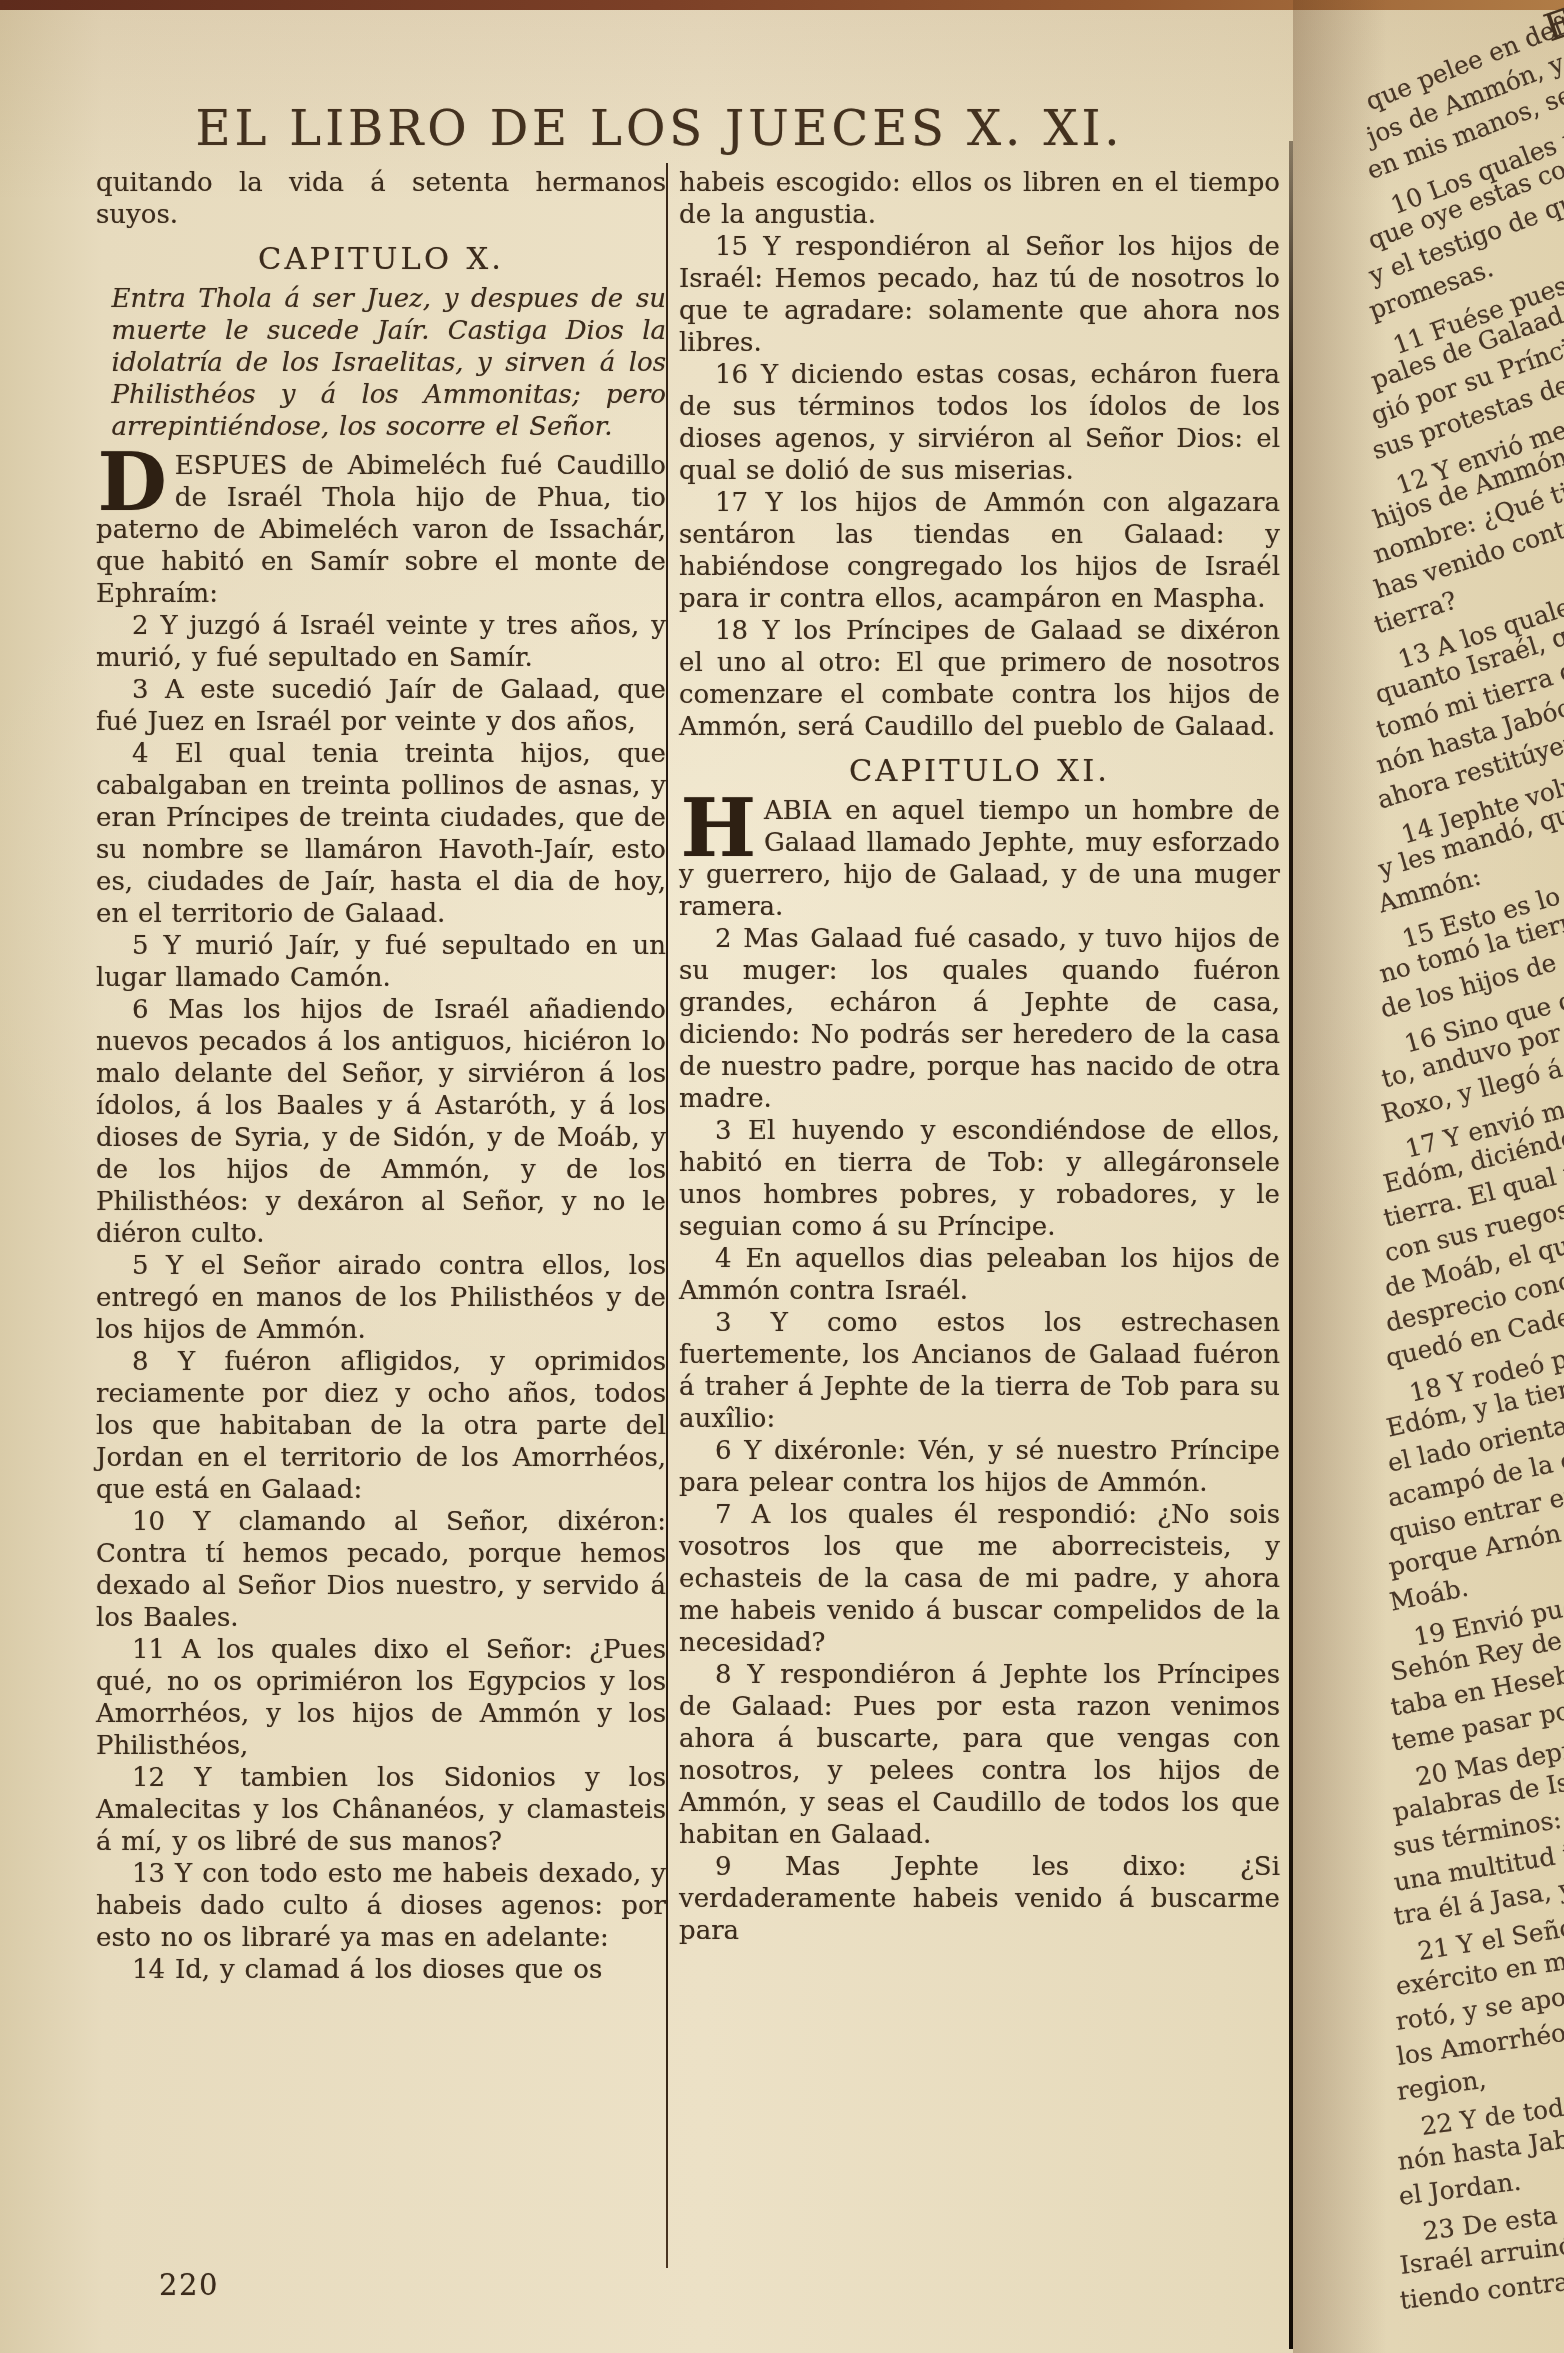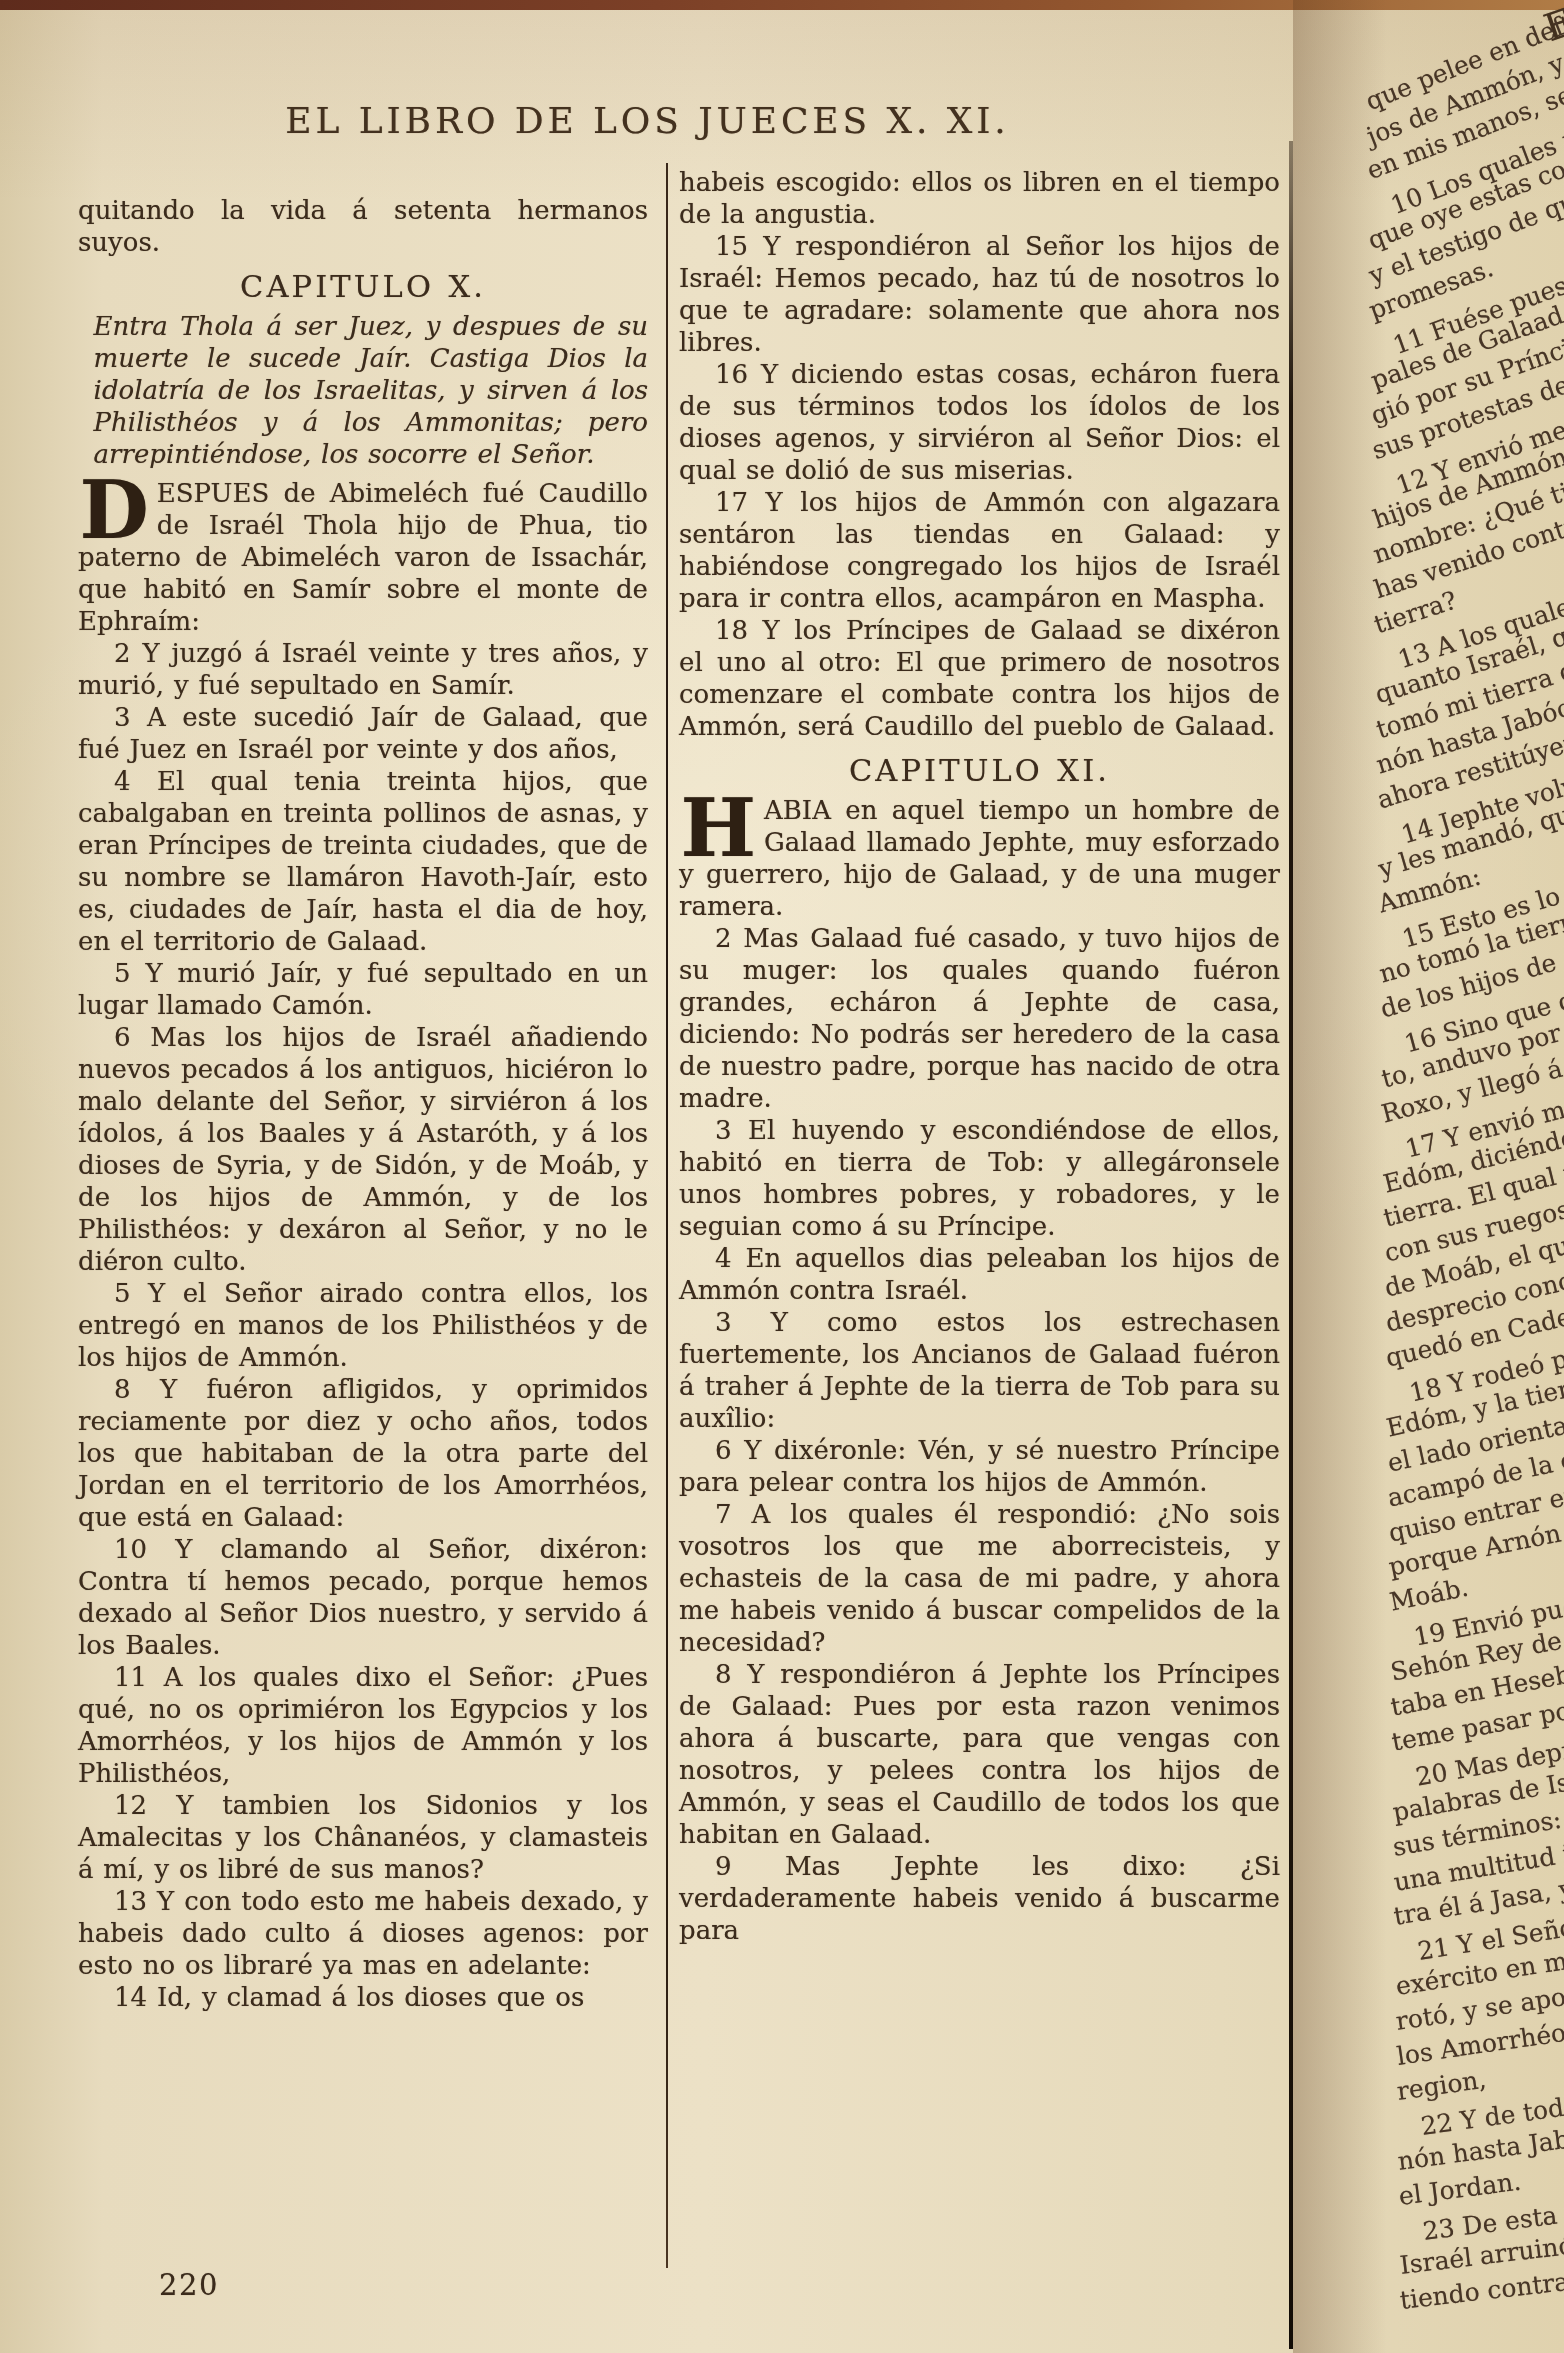--- a/index.html
+++ b/index.html
@@ -13,34 +13,34 @@
       radial-gradient(1095px 704px at 48% 38%, rgba(255,250,232,0.30), rgba(0,0,0,0) 75%),
       linear-gradient(180deg, rgba(130,85,45,0.10) 0px, rgba(0,0,0,0) 203px),
       linear-gradient(90deg, #d9cba8 0px, #e7dbbe 102px, #ece1c6 45%, #e6dabb 78%, #e0d2ae 100%),
       #e6dabd;
   }
   .top-edge{
     position:absolute;top:0;left:0;width:100%;height:10.2px;
     background:linear-gradient(90deg,#5e2b1c 0%,#7c4027 42%,#93572f 72%,#b07c46 100%);
   }
   .header{
-    position:absolute;top:100px;left:0;width:1295px;
-    text-align:center;font-size:36px;letter-spacing:3.9px;
+    position:absolute;top:100px;left:12px;width:1295px;
+    text-align:center;font-size:48px;letter-spacing:3.9px;
     color:#43311f;text-shadow:0 0 0.8px rgba(60,40,20,.55);
     white-space:nowrap;
   }
   .col{
     position:absolute;top:166px;
     text-align:justify;
     font-size:26px;line-height:32px;
     word-spacing:1.6px;
     text-shadow:0 0 0.8px rgba(55,38,20,.5);
   }
   .col p{margin:0;}
-  #col-left{left:78px;width:570px;margin-top:28px;}
+  #col-left{left:96px;width:570px;}
   #col-right{left:679px;width:601px;}
   .verse{text-indent:36px;}
   .plain{text-indent:0;}
   .chapter{
     text-align:center;font-size:30.5px;letter-spacing:3.1px;
     margin:12.5px 0 7.8px 0;white-space:nowrap;
   }
   .summary{font-style:italic;margin:1.6px 0 6.3px 15.6px !important;}
   .summary.hang{padding-left:33px;text-indent:-33px;}
   .dropcap-para{text-indent:0;}

